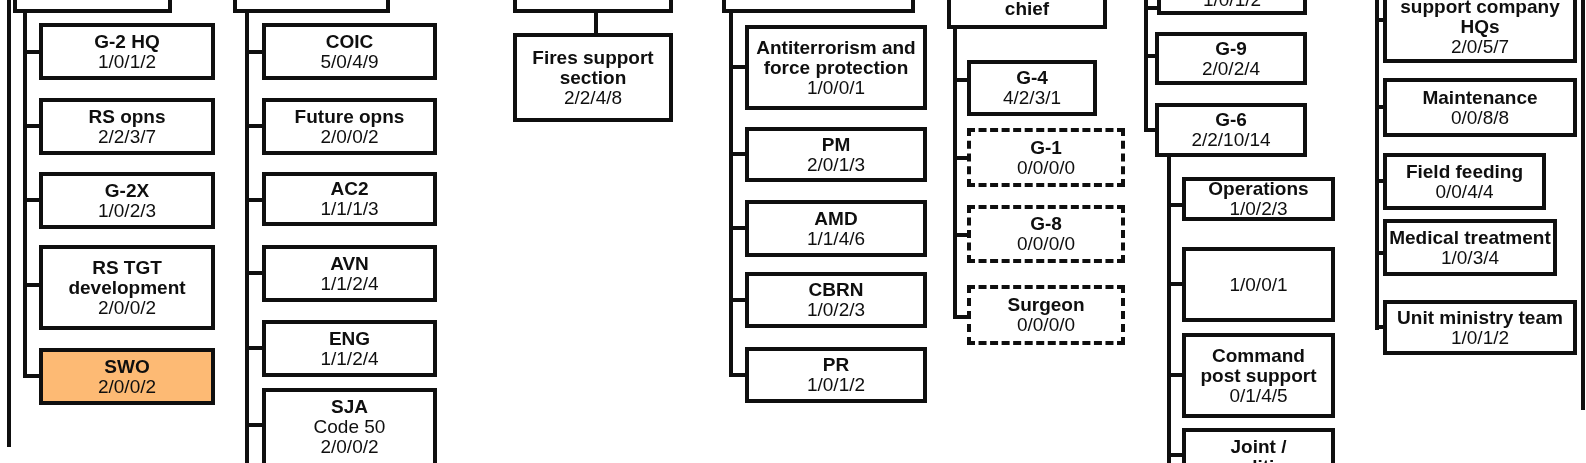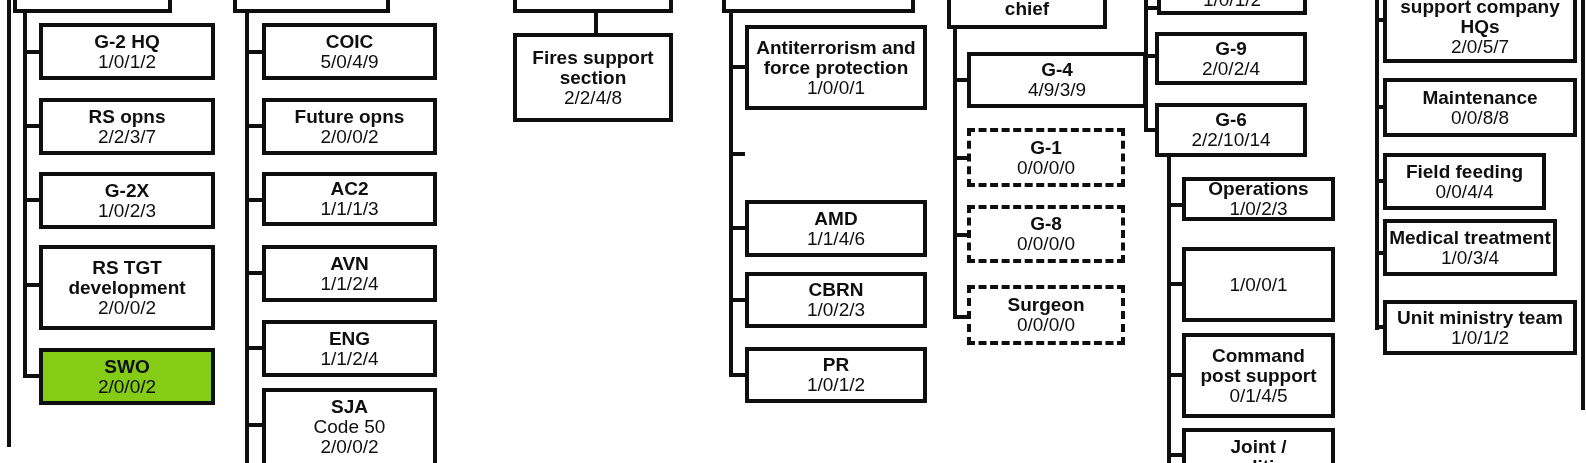--- a/index.html
+++ b/index.html
@@ -17,21 +17,21 @@
     background:#ffffff;
     border:4px solid #0f0f0f;
     display:flex;
     flex-direction:column;
     align-items:center;
     justify-content:center;
     text-align:center;
     overflow:hidden;
   }
   .box.dashed { border-style:dashed; }
-  .box.shaded { background:#84cc16; }
+  .box.shaded { background:#fdba74; }
   .box.topflow { justify-content:flex-start; padding-top:5px; }
   .box.botflow { justify-content:flex-end; padding-bottom:4px; }
   .t {
     font-weight:bold;
     font-size:19px;
     line-height:20px;
     white-space:pre-line;
   }
   .sub, .n {
     font-weight:normal;
@@ -153,39 +153,43 @@
 section</div>
     <div class="n">2/2/4/8</div>
   </div>
 
   <div class="box" style="left:722px;top:-30px;width:193px;height:43px"></div>
   <div class="box" style="left:745px;top:25px;width:182px;height:85px">
     <div class="t">Antiterrorism and
 force protection</div>
     <div class="n">1/0/0/1</div>
   </div>
+  <div class="box" style="left:745px;top:127px;width:182px;height:55px">
+    <div class="t">PM</div>
+    <div class="n">2/0/1/3</div>
+  </div>
   <div class="box" style="left:745px;top:200px;width:182px;height:57px">
     <div class="t">AMD</div>
     <div class="n">1/1/4/6</div>
   </div>
   <div class="box" style="left:745px;top:272px;width:182px;height:56px">
     <div class="t">CBRN</div>
     <div class="n">1/0/2/3</div>
   </div>
   <div class="box" style="left:745px;top:347px;width:182px;height:56px">
     <div class="t">PR</div>
     <div class="n">1/0/1/2</div>
   </div>
 
   <div class="box botflow" style="left:947px;top:-25px;width:160px;height:54px;padding-bottom:6px">
     <div class="t">chief</div>
   </div>
-  <div class="box" style="left:967px;top:52px;width:180px;height:56px">
+  <div class="box" style="left:967px;top:60px;width:130px;height:56px">
     <div class="t">G-4</div>
-    <div class="n">4/9/3/9</div>
+    <div class="n">4/2/3/1</div>
   </div>
   <div class="box dashed" style="left:967px;top:128px;width:158px;height:59px">
     <div class="t">G-1</div>
     <div class="n">0/0/0/0</div>
   </div>
   <div class="box dashed" style="left:967px;top:205px;width:158px;height:58px">
     <div class="t">G-8</div>
     <div class="n">0/0/0/0</div>
   </div>
   <div class="box dashed" style="left:967px;top:285px;width:158px;height:60px">

